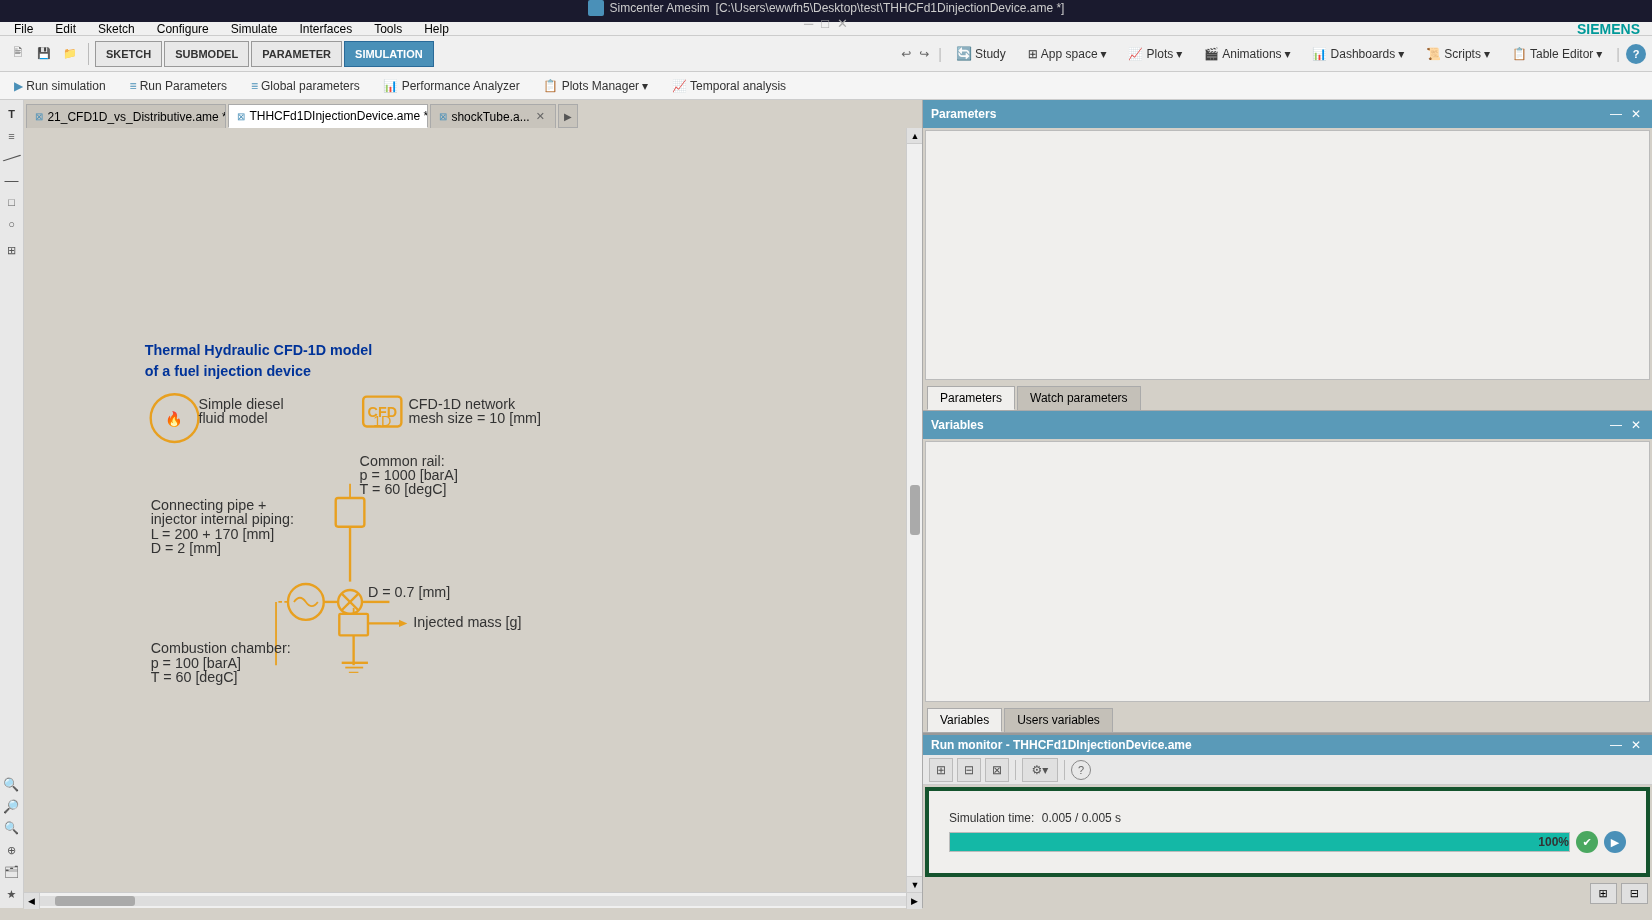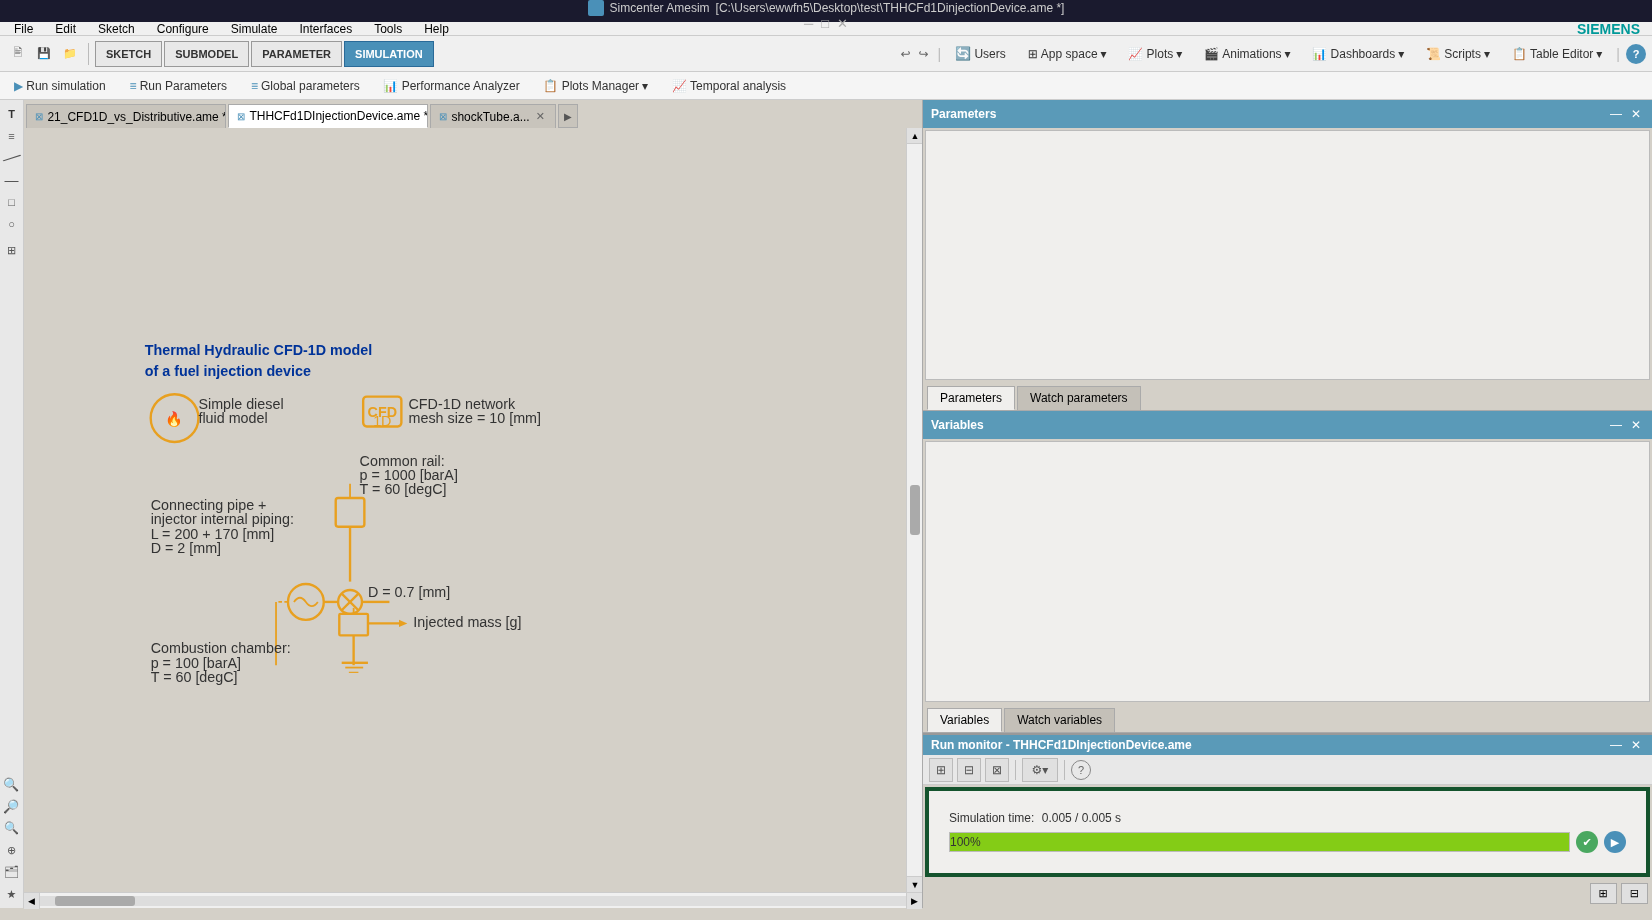--- a/index.html
+++ b/index.html
@@ -304,28 +304,28 @@
       color: #333;
       margin-bottom: 6px;
     }
     .progress-bar-wrap {
       background: #ddd;
       height: 20px;
       border: 1px solid #bbb;
       position: relative;
     }
     .progress-bar-fill {
-      background: #84cc16;
+      background: #14b8a6;
       height: 100%;
       display: flex;
       align-items: center;
-      justify-content: flex-start;
+      justify-content: flex-end;
       color: #333;
       font-size: 11px;
-      font-weight: normal;
+      font-weight: bold;
     }
     .progress-action-btn {
       width: 20px; height: 20px;
       border-radius: 50%;
       display: flex; align-items: center; justify-content: center;
       font-size: 11px;
       cursor: pointer;
     }
     .progress-row {
       display: flex; align-items: center; gap: 6px;
@@ -402,21 +402,21 @@
   <button class="toolbar-btn">PARAMETER</button>
   <button class="toolbar-btn active">SIMULATION</button>
   <div class="toolbar-right">
     <div class="undo-redo">
       <span title="Undo">↩</span>
       <span title="Redo">↪</span>
     </div>
     <span class="pipe-sep">|</span>
     <button class="toolbar-right-btn">
       <span style="font-size:13px;">🔄</span>
-      <span>Users</span>
+      <span>Study</span>
     </button>
     <button class="toolbar-right-btn">
       <span style="font-size:12px;">⊞</span>
       <span>App space</span>
       <span>▾</span>
     </button>
     <button class="toolbar-right-btn">
       <span>📈</span>
       <span>Plots</span>
       <span>▾</span>
@@ -628,21 +628,21 @@
           <button class="panel-ctrl-btn">—</button>
           <button class="panel-ctrl-btn">✕</button>
         </div>
       </div>
 
       <div style="flex:1;background:#f0efed;border:1px solid #bbb;margin:2px;min-height:80px;">
       </div>
 
       <div class="variables-tabs" style="flex-shrink:0;">
         <div class="variables-tab active">Variables</div>
-        <div class="variables-tab">Watch variables</div>
+        <div class="variables-tab">Users variables</div>
       </div>
 
       <div class="run-monitor-section" style="flex-shrink:0;">
         <div class="run-monitor-header">
           <span>Run monitor - THHCFd1DInjectionDevice.ame</span>
           <div style="margin-left:auto;display:flex;gap:4px;">
             <button class="panel-ctrl-btn">—</button>
             <button class="panel-ctrl-btn">✕</button>
           </div>
         </div>

